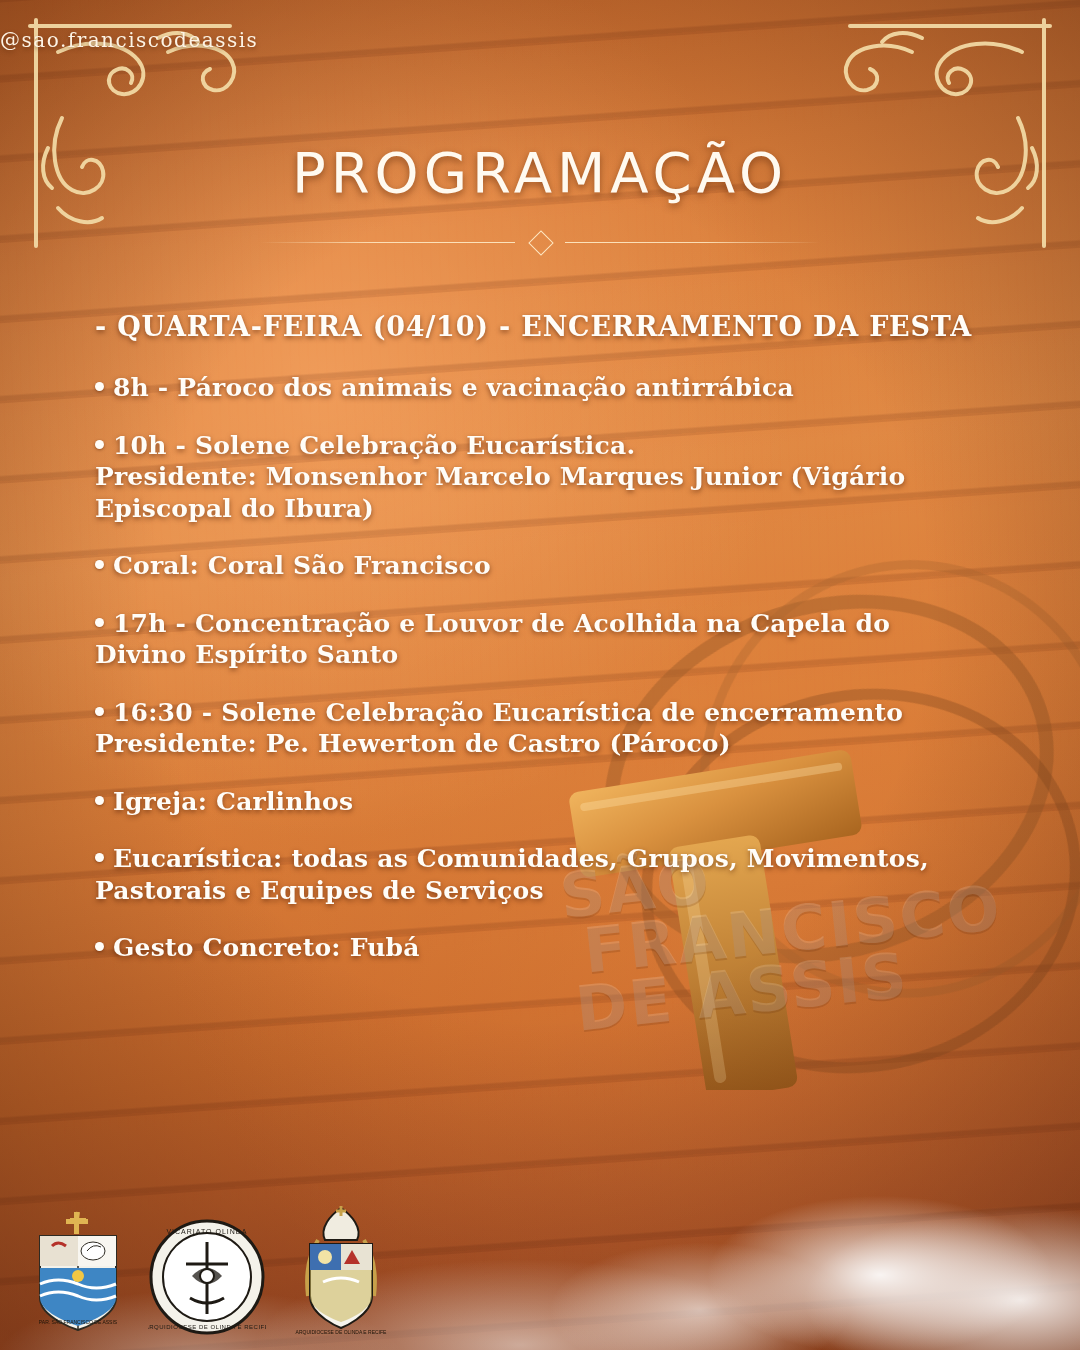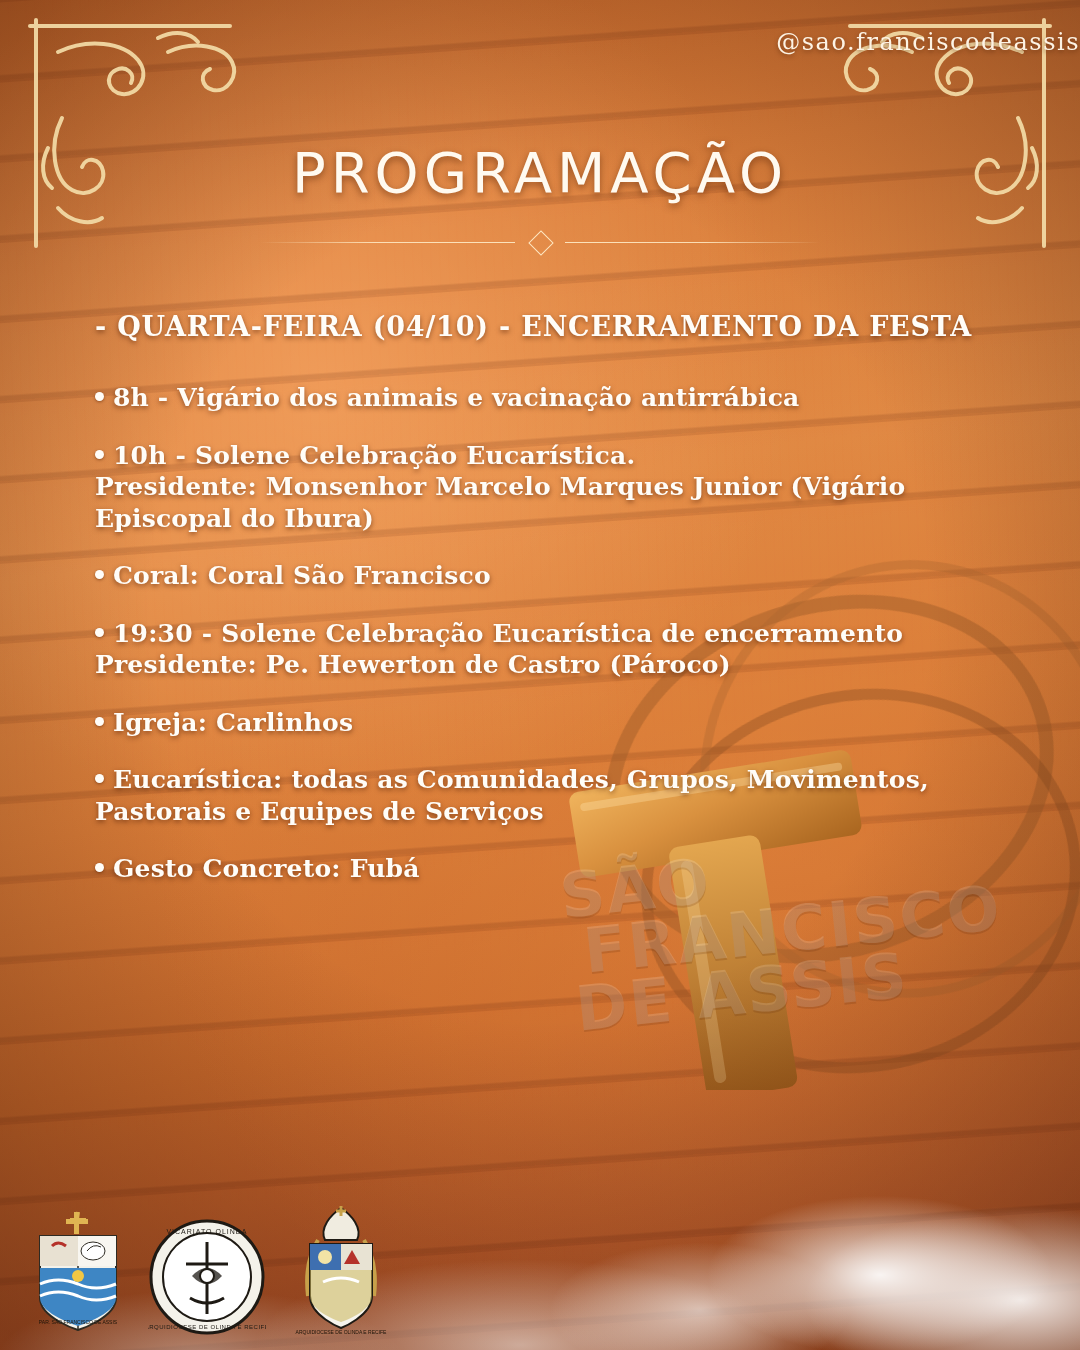--- a/index.html
+++ b/index.html
@@ -103,23 +103,23 @@
       radial-gradient(ellipse 340px 110px at 520px 285px, rgba(255,255,255,0.55) 0%, rgba(255,255,255,0.0) 78%),
       radial-gradient(ellipse 260px 90px at 200px 300px, rgba(255,255,255,0.40) 0%, rgba(255,255,255,0.0) 78%);
   }
 
   
   .handle {
     position: absolute;
     top: 28px;
     left: 0;
     right: 0;
-    text-align: right;
+    text-align: left;
     font-family: "DejaVu Serif", serif;
-    font-size: 24px;
+    font-size: 20px;
     letter-spacing: 1.5px;
     color: #fdf3e4;
     text-shadow: 0 2px 4px rgba(80,32,8,0.55);
     z-index: 5;
   }
 
   
   .corner {
     position: absolute;
     width: 230px;
@@ -187,21 +187,21 @@
     line-height: 1.26;
     letter-spacing: 0.2px;
     color: #fffdf8;
     text-shadow: 0 2px 5px rgba(80,30,6,0.6);
     margin-bottom: 26px;
     font-weight: 700;
   }
   .item.heading {
     font-size: 27px;
     letter-spacing: 0.8px;
-    margin-bottom: 38px;
+    margin-bottom: 28px;
   }
   .item .l2 { display: block; }
   .bullet {
     display: inline-block;
     width: 9px;
     height: 9px;
     border-radius: 50%;
     background: #fffdf8;
     vertical-align: 5px;
     margin-right: 9px;
@@ -296,36 +296,40 @@
     </div>
   </div>
 
   <div class="schedule">
 
     <div class="item heading">
       <span>- QUARTA-FEIRA (04/10) - ENCERRAMENTO DA FESTA</span>
     </div>
 
     <div class="item">
-      <span class="bullet"></span><span>8h - Vigário dos animais e vacinação antirrábica</span>
+      <span class="bullet"></span><span>8h - Pároco dos animais e vacinação antirrábica</span>
     </div>
 
     <div class="item">
       <span class="bullet"></span><span>10h - Solene Celebração Eucarística.</span>
       <span class="l2">Presidente: Monsenhor Marcelo Marques Junior (Vigário Episcopal do Ibura)</span>
     </div>
 
     <div class="item">
       <span class="bullet"></span><span>Coral: Coral São Francisco</span>
     </div>
 
-
-
-    <div class="item">
-      <span class="bullet"></span><span>19:30 - Solene Celebração Eucarística de encerramento</span>
+    <div class="item">
+      <span class="bullet"></span><span>17h - Concentração e Louvor de Acolhida na Capela do</span>
+      <span class="l2">Divino Espírito Santo</span>
+    </div>
+
+
+    <div class="item">
+      <span class="bullet"></span><span>16:30 - Solene Celebração Eucarística de encerramento</span>
       <span class="l2">Presidente: Pe. Hewerton de Castro (Pároco)</span>
     </div>
 
     <div class="item">
       <span class="bullet"></span><span>Igreja: Carlinhos</span>
     </div>
 
     <div class="item">
       <span class="bullet"></span><span>Eucarística: todas as Comunidades, Grupos, Movimentos,</span>
       <span class="l2">Pastorais e Equipes de Serviços</span>

